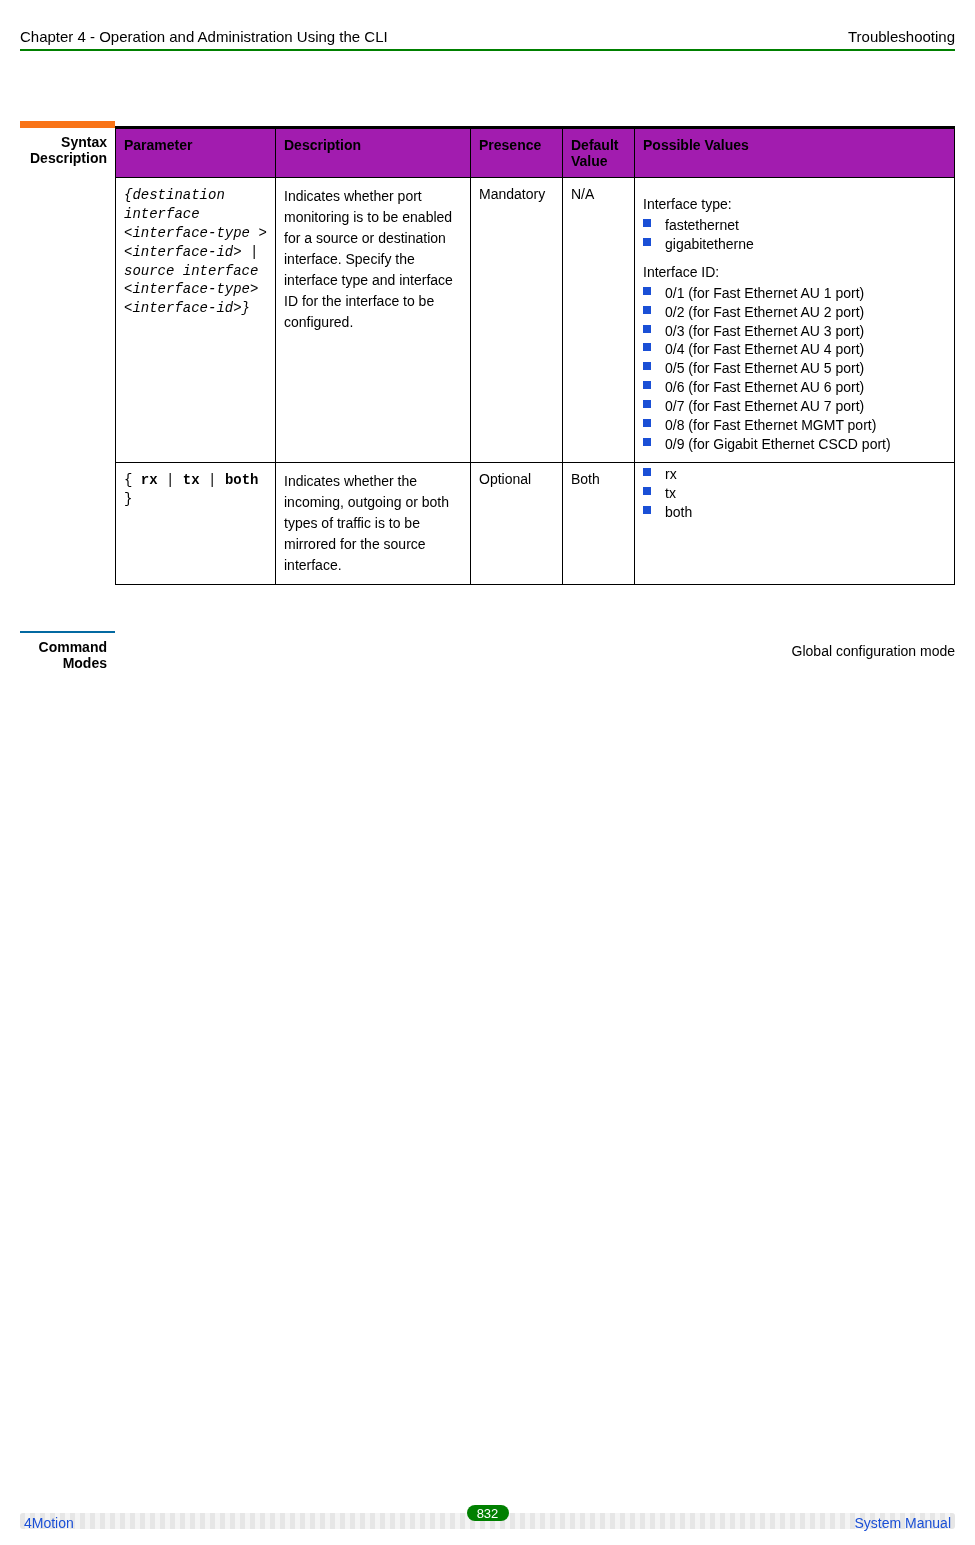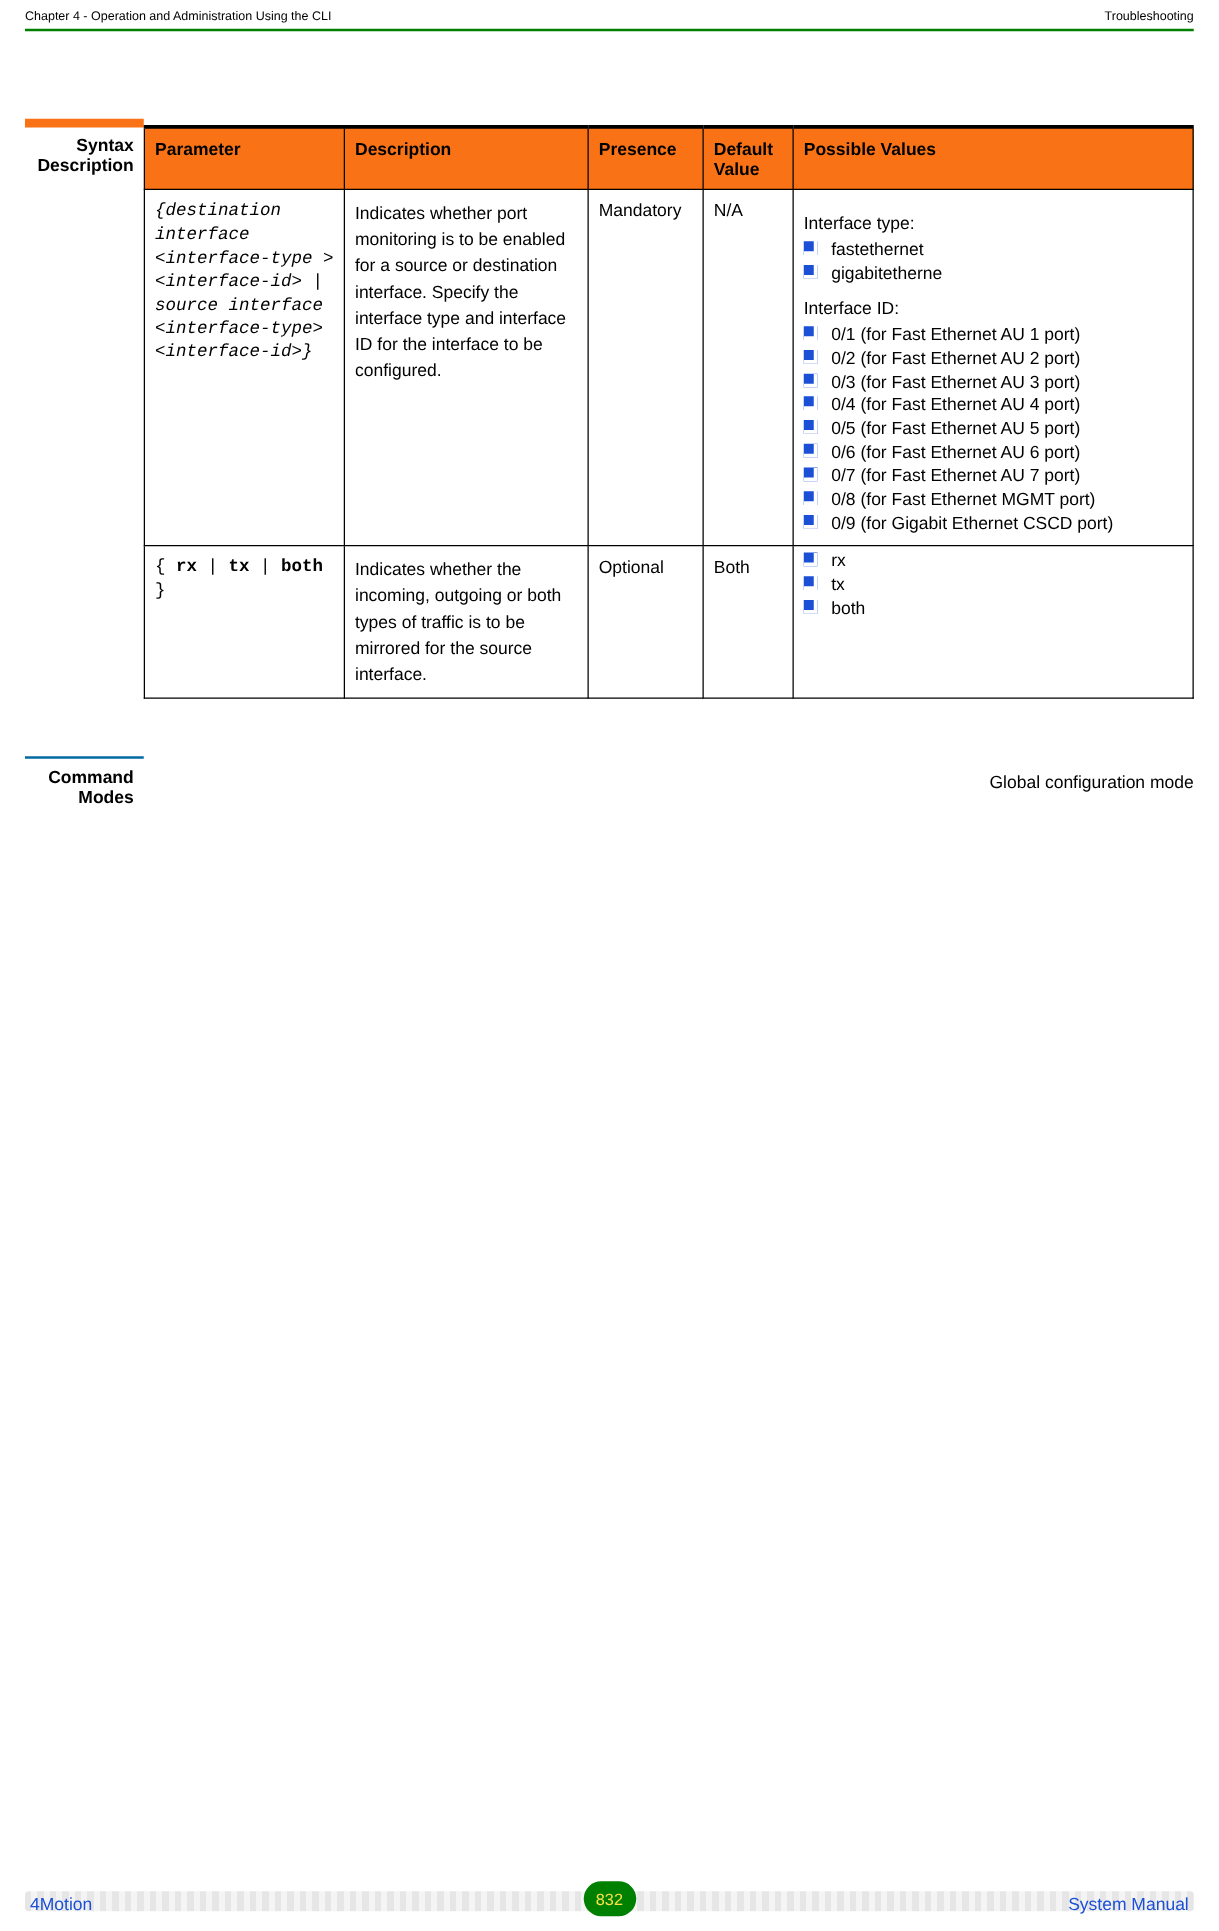--- a/index.html
+++ b/index.html
@@ -9,21 +9,22 @@
     color: #000;
     background: #fff;
     width: 975px;
     height: 1545px;
     position: relative;
   }
   .header {
     display: flex;
     justify-content: space-between;
     padding: 8px 20px 4px 20px;
-    font-size: 10px;
+    font-size: 15px;
+    margin-top: 20px;
   }
   .header-rule {
     margin: 0 20px;
     border: none;
     border-top: 2px solid #008000;
   }
   .content {
     display: flex;
     padding: 20px;
     gap: 0;
@@ -59,21 +60,21 @@
     font-size: 14px;
   }
   table.param-table th, table.param-table td {
     border: 1px solid #000;
     padding: 8px 8px;
     text-align: left;
     vertical-align: top;
   }
   table.param-table th {
     font-weight: bold;
-    background: #f97316;
+    background: #a21caf;
     border-top: 3px solid #000;
   }
   .mono {
     font-family: "Courier New", monospace;
     font-size: 14px;
     line-height: 1.35;
   }
   .desc-cell { line-height: 1.5; }
   ul.bullets {
     list-style: none;
@@ -122,22 +123,22 @@
     justify-content: space-between;
     align-items: center;
     margin-top: -14px;
     position: relative;
     padding: 0 4px;
   }
   .footer-left { color:#1a4fd6; font-size:14px; }
   .footer-right { color:#1a4fd6; font-size:14px; }
   .page-badge {
     background:#008000;
-    color:#fde047;
-    width:42px; height:28px;
+    color:#ffffff;
+    width:42px; height:16px;
     border-radius:14px;
     display:flex; align-items:center; justify-content:center;
     font-size:13px;
     position:absolute;
     left:50%; transform:translateX(-50%);
     top:-8px;
   }
   .col-param { width: 160px; }
   .col-desc { width: 195px; }
   .col-presence { width: 92px; }

